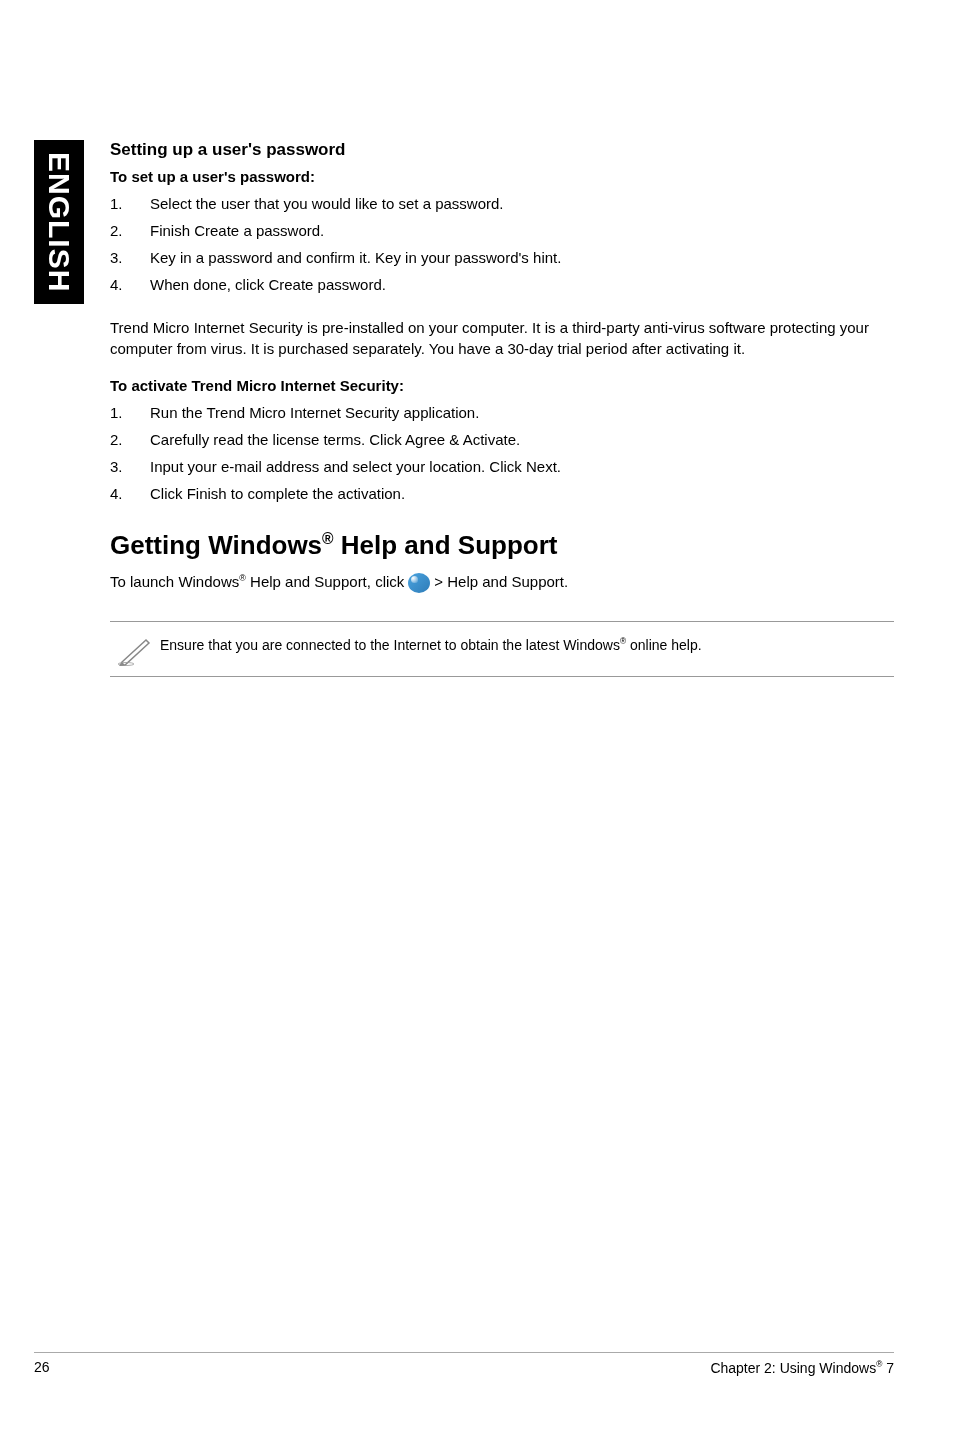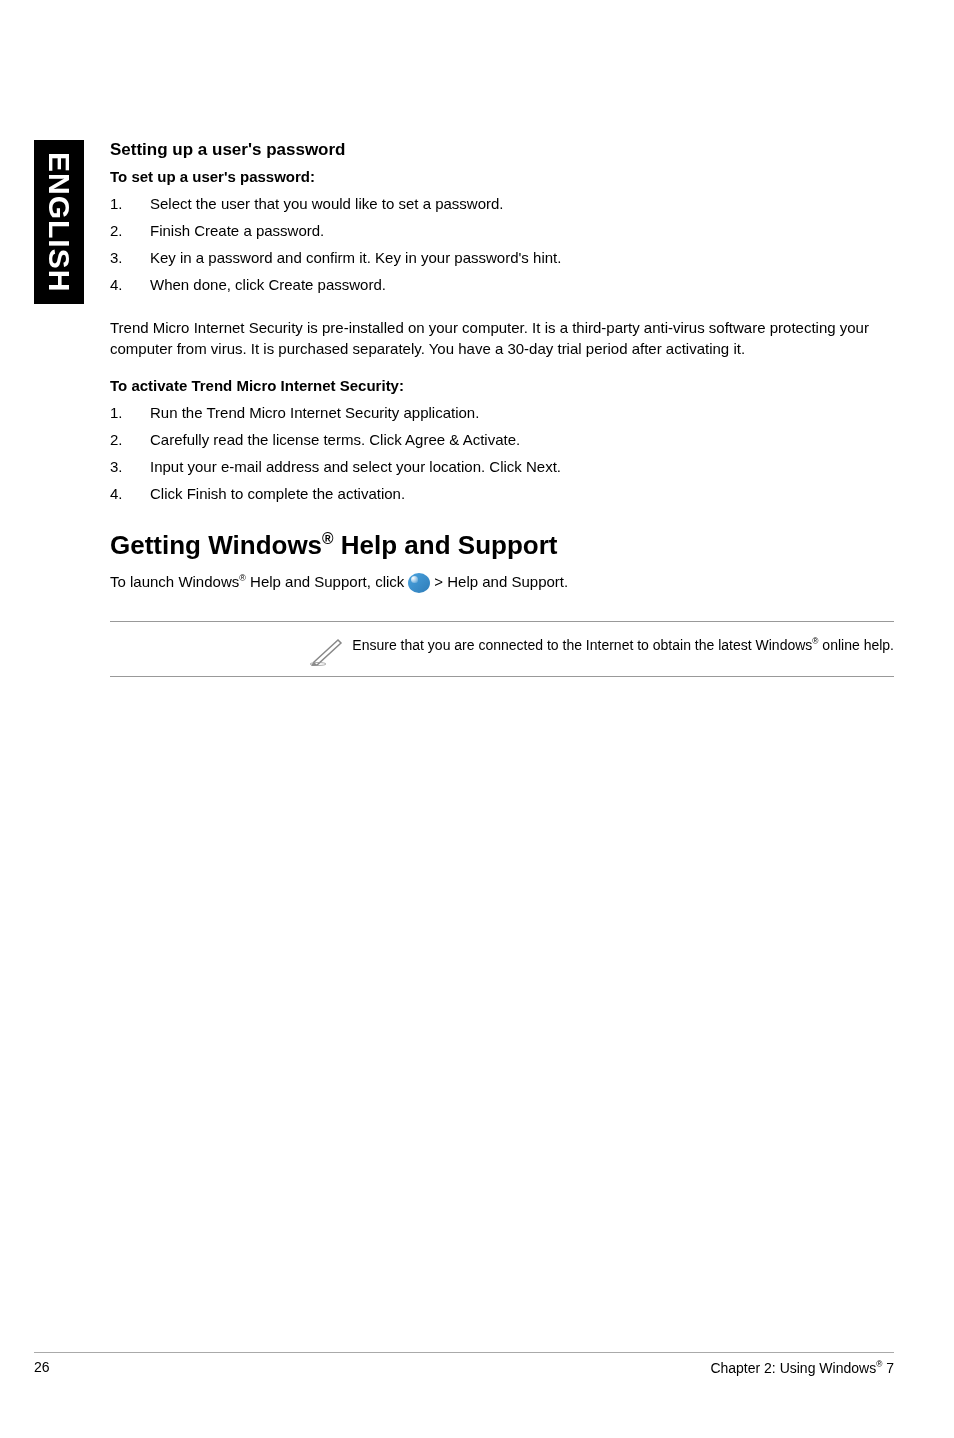--- a/index.html
+++ b/index.html
@@ -109,21 +109,20 @@
       background: radial-gradient(circle at 30% 30%, #fff 0%, rgba(255,255,255,0.3) 70%);
       border-radius: 50%;
     }
     .note-row {
       display: flex;
       align-items: flex-start;
       border-top: 1px solid #999;
       border-bottom: 1px solid #999;
       padding: 10px 0;
       margin-top: 8px;
-      justify-content: flex-end;
     }
     .note-row .pen-icon {
       width: 50px;
       flex-shrink: 0;
       display: flex;
       justify-content: center;
       padding-top: 2px;
     }
     .note-row .note-text {
       font-size: 14px;

